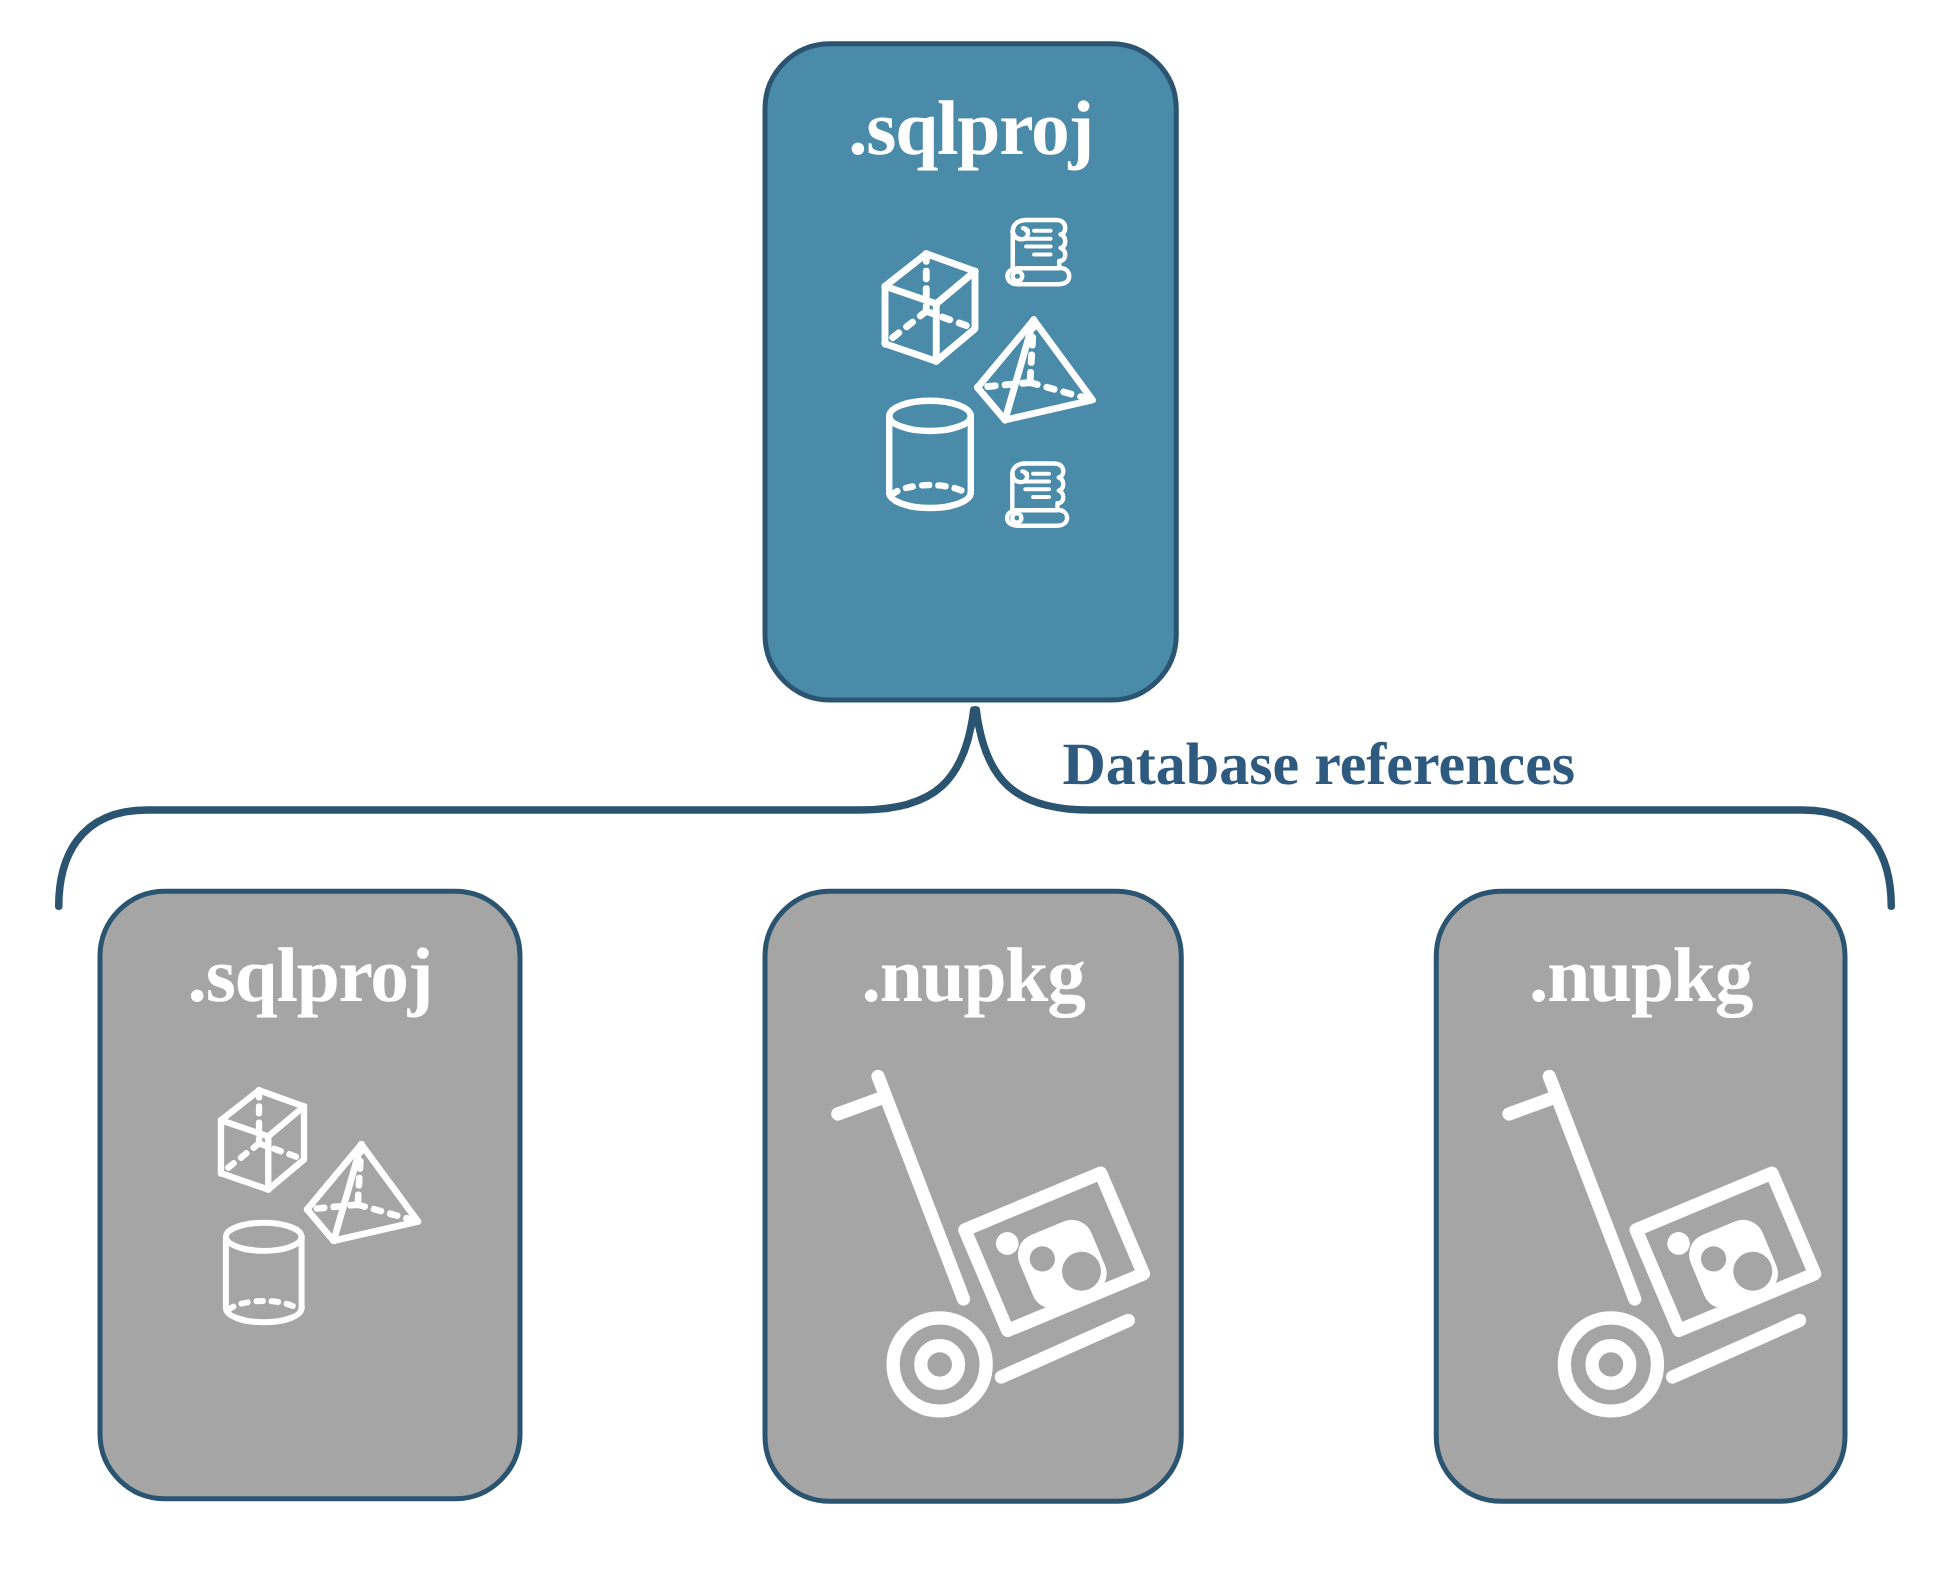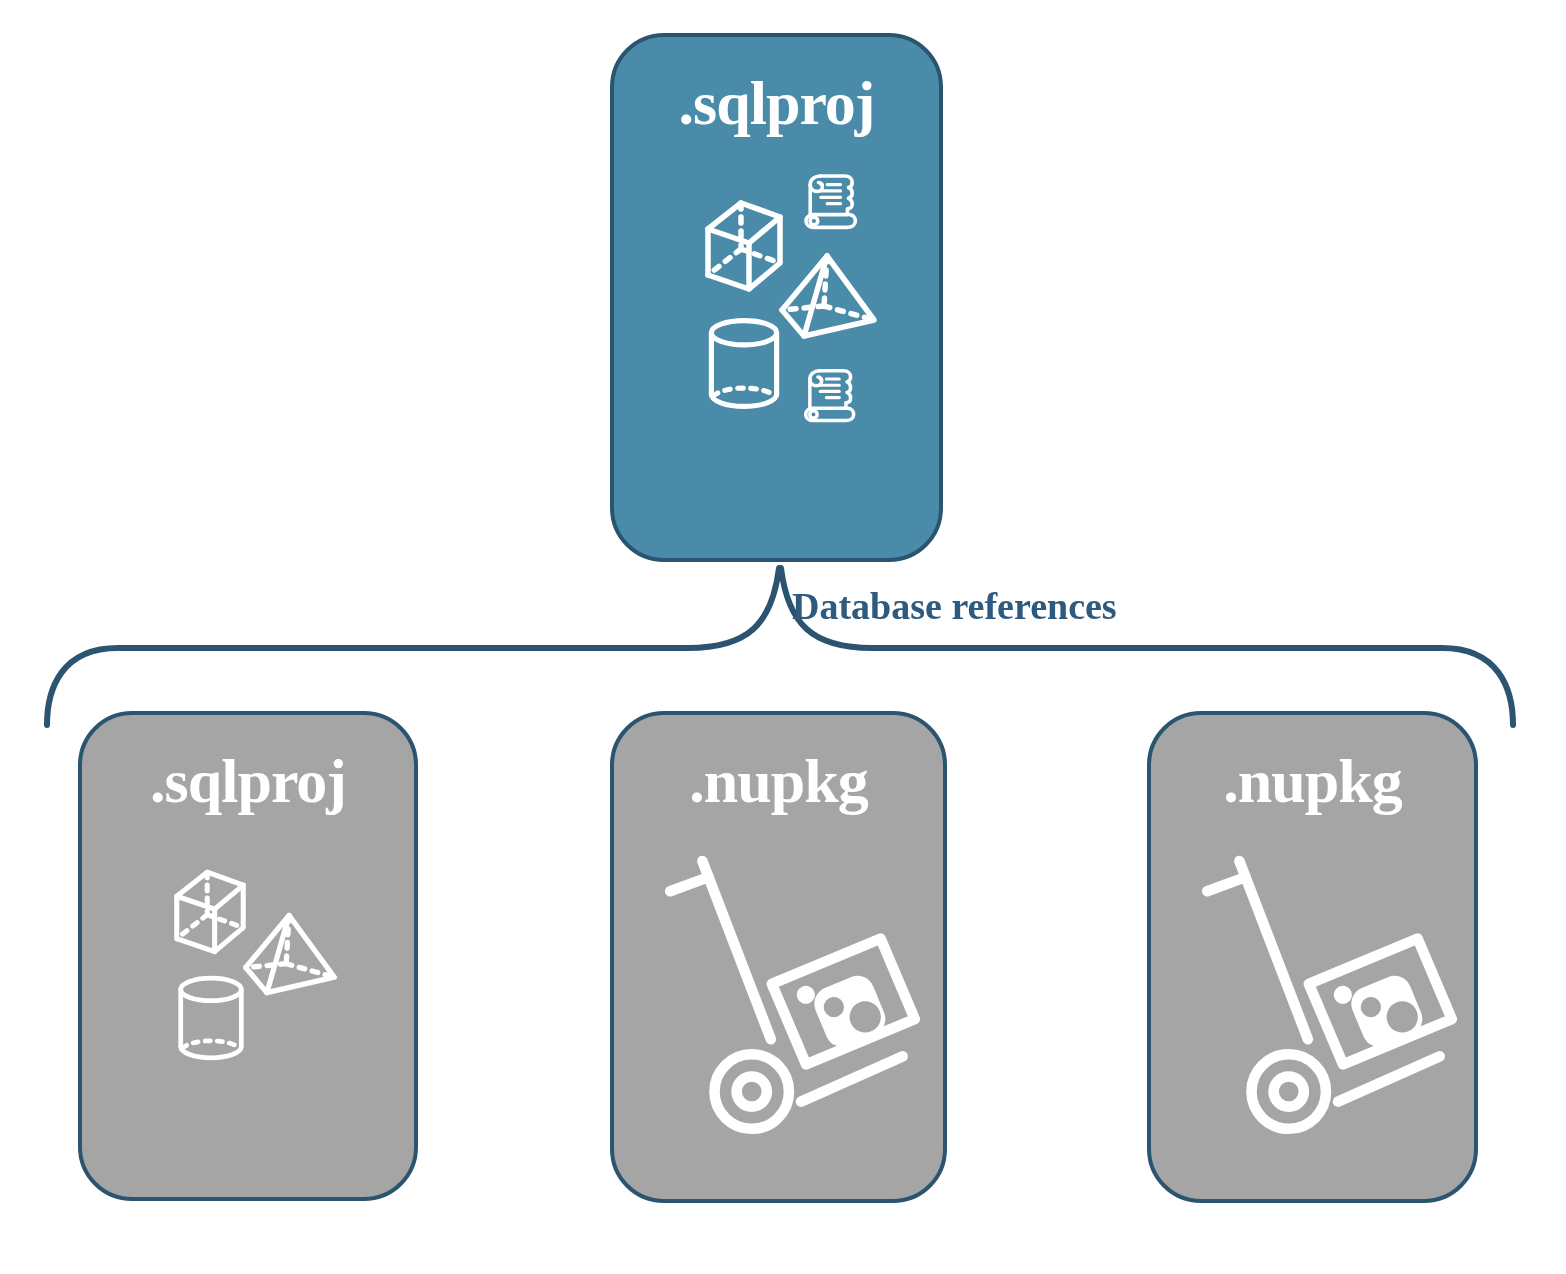--- a/index.html
+++ b/index.html
@@ -36,22 +36,22 @@
   .card-root .i-cylinder{left:88px;top:278px;width:84px;height:97px;}
   .card-root .i-scroll2{left:184px;top:325px;width:66px;height:66px;}
   
   .card-c0 .i-cube{left:80px;top:148px;width:96px;height:96px;}
   .card-c0 .i-pyramid{left:156px;top:192px;width:106px;height:98px;}
   .card-c0 .i-cylinder{left:90px;top:258px;width:78px;height:90px;}
   
   .i-dolly{left:44px;top:138px;width:272px;height:307px;}
   .brace{position:absolute;left:0;top:0;width:1566px;height:1274px;pointer-events:none;}
   .ref-label{
-    position:absolute;left:792px;top:584px;white-space:nowrap;
-    color:var(--label-text);font-weight:700;font-size:38px;letter-spacing:0px;
+    position:absolute;left:850px;top:584px;white-space:nowrap;
+    color:var(--label-text);font-weight:700;font-size:48px;letter-spacing:0px;
   }
 </style>
 </head>
 <body>
 
 <svg width="0" height="0" style="position:absolute" aria-hidden="true">
   <defs>
     <symbol id="sym-cube" viewBox="0 0 100 104">
       <g fill="none" stroke="#ffffff" stroke-width="5.5" stroke-linecap="round" stroke-linejoin="round">
         <path d="M14 36 L47 10 L86 24 L55 50 Z"></path>

